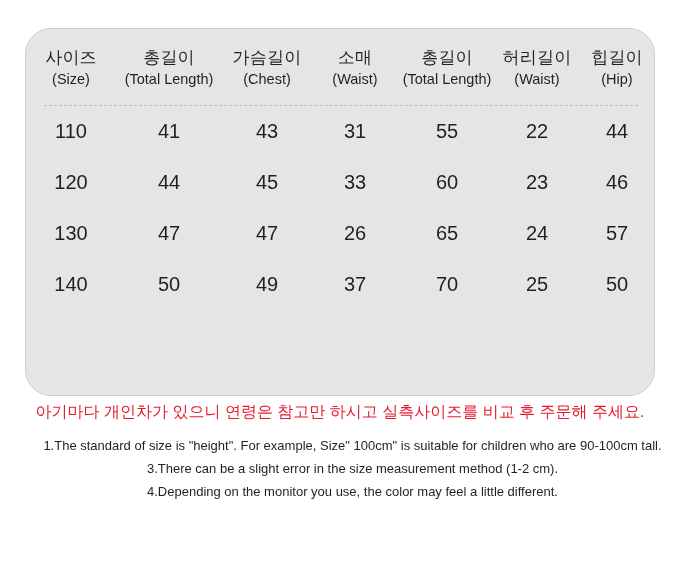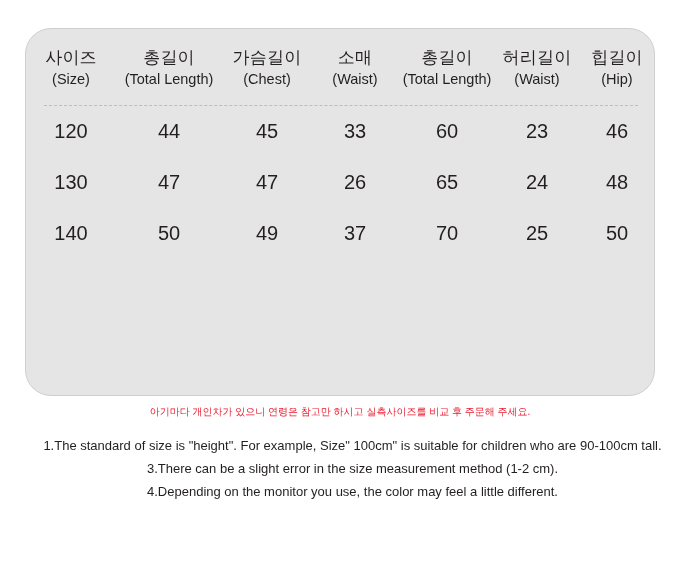--- a/index.html
+++ b/index.html
@@ -82,21 +82,21 @@
     color: #231f20;
   }
   .notes {
     position: absolute;
     left: 0;
     top: 400px;
     width: 680px;
     text-align: center;
   }
   .note-red {
-    font-size: 10px;
+    font-size: 16px;
     line-height: 24px;
     color: #e8192c;
   }
   .note-ko {
     font-size: 13.5px;
     line-height: 24px;
     color: #231f20;
   }
   .note-en-block {
     margin-top: 10px;
@@ -156,36 +156,45 @@
           </th>
         </tr>
         <tr class="divider-row">
           <td colspan="7">
             <div class="divider-line"></div>
           </td>
         </tr>
       </thead>
       <tbody>
         <tr class="data-row">
+          <td>110</td>
+          <td>41</td>
+          <td>43</td>
+          <td>31</td>
+          <td>55</td>
+          <td>22</td>
+          <td>44</td>
+        </tr>
+        <tr class="data-row">
           <td>120</td>
           <td>44</td>
           <td>45</td>
           <td>33</td>
           <td>60</td>
           <td>23</td>
           <td>46</td>
         </tr>
         <tr class="data-row">
           <td>130</td>
           <td>47</td>
           <td>47</td>
           <td>26</td>
           <td>65</td>
           <td>24</td>
-          <td>48</td>
+          <td>57</td>
         </tr>
         <tr class="data-row">
           <td>140</td>
           <td>50</td>
           <td>49</td>
           <td>37</td>
           <td>70</td>
           <td>25</td>
           <td>50</td>
         </tr>

